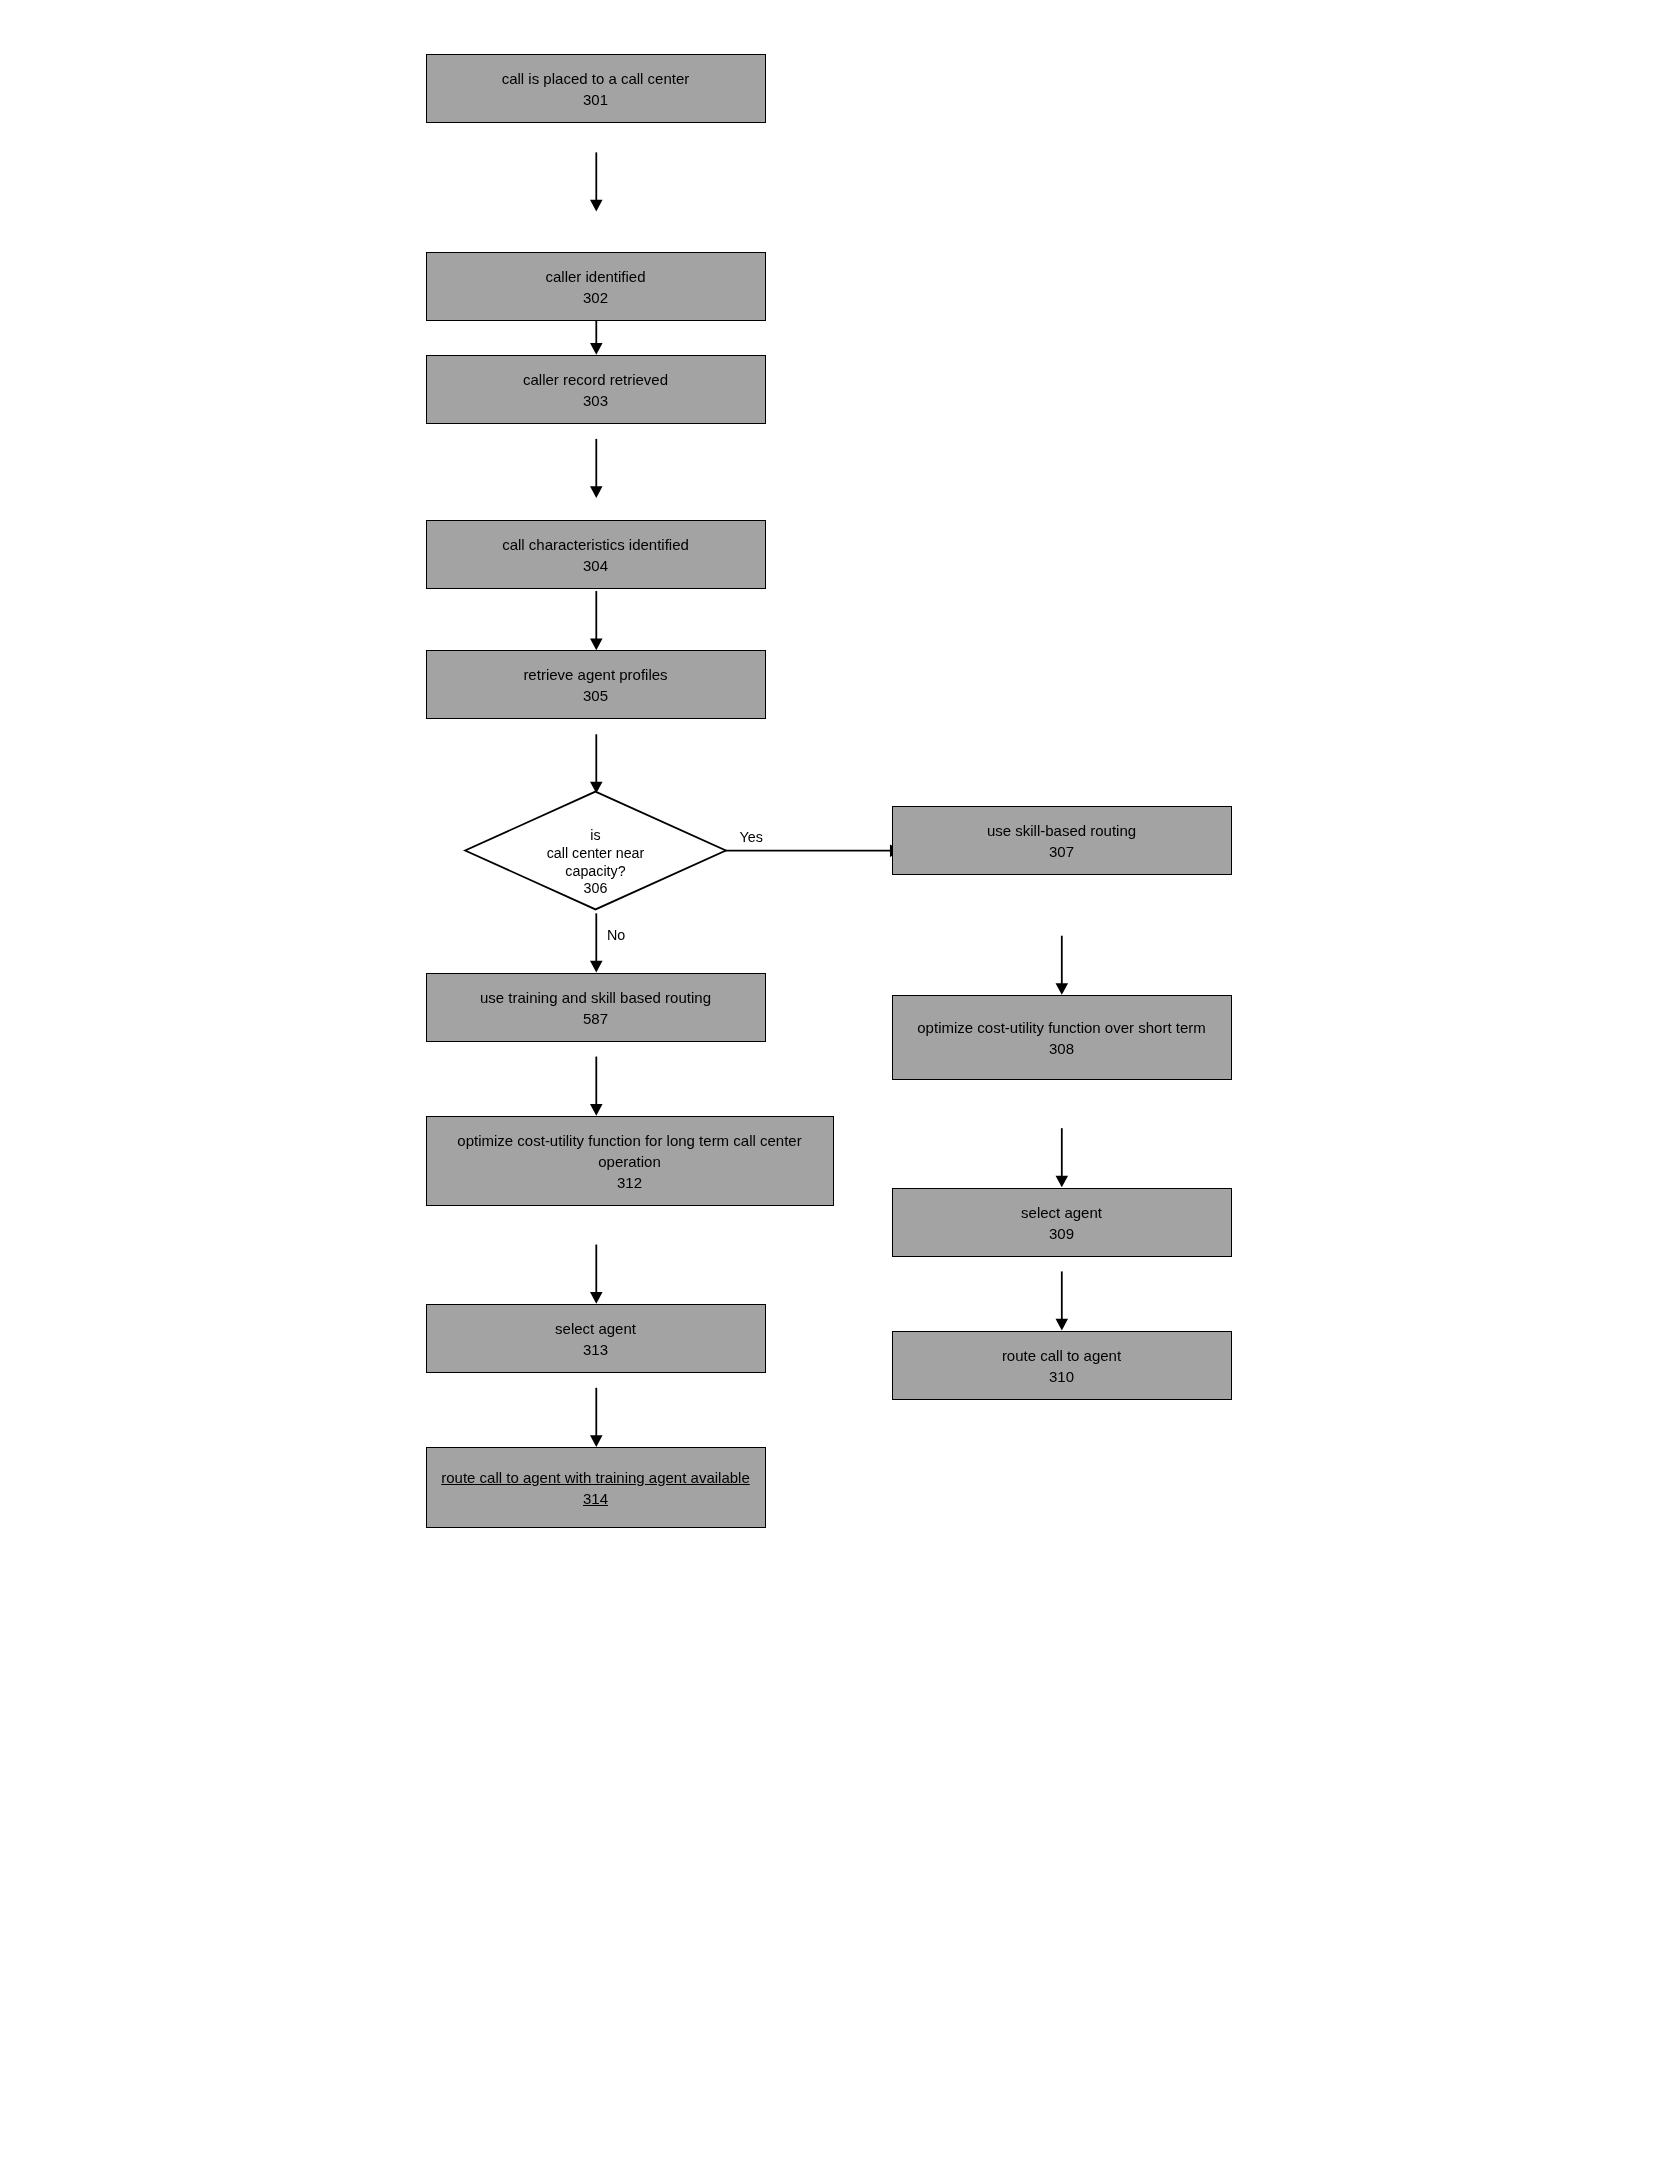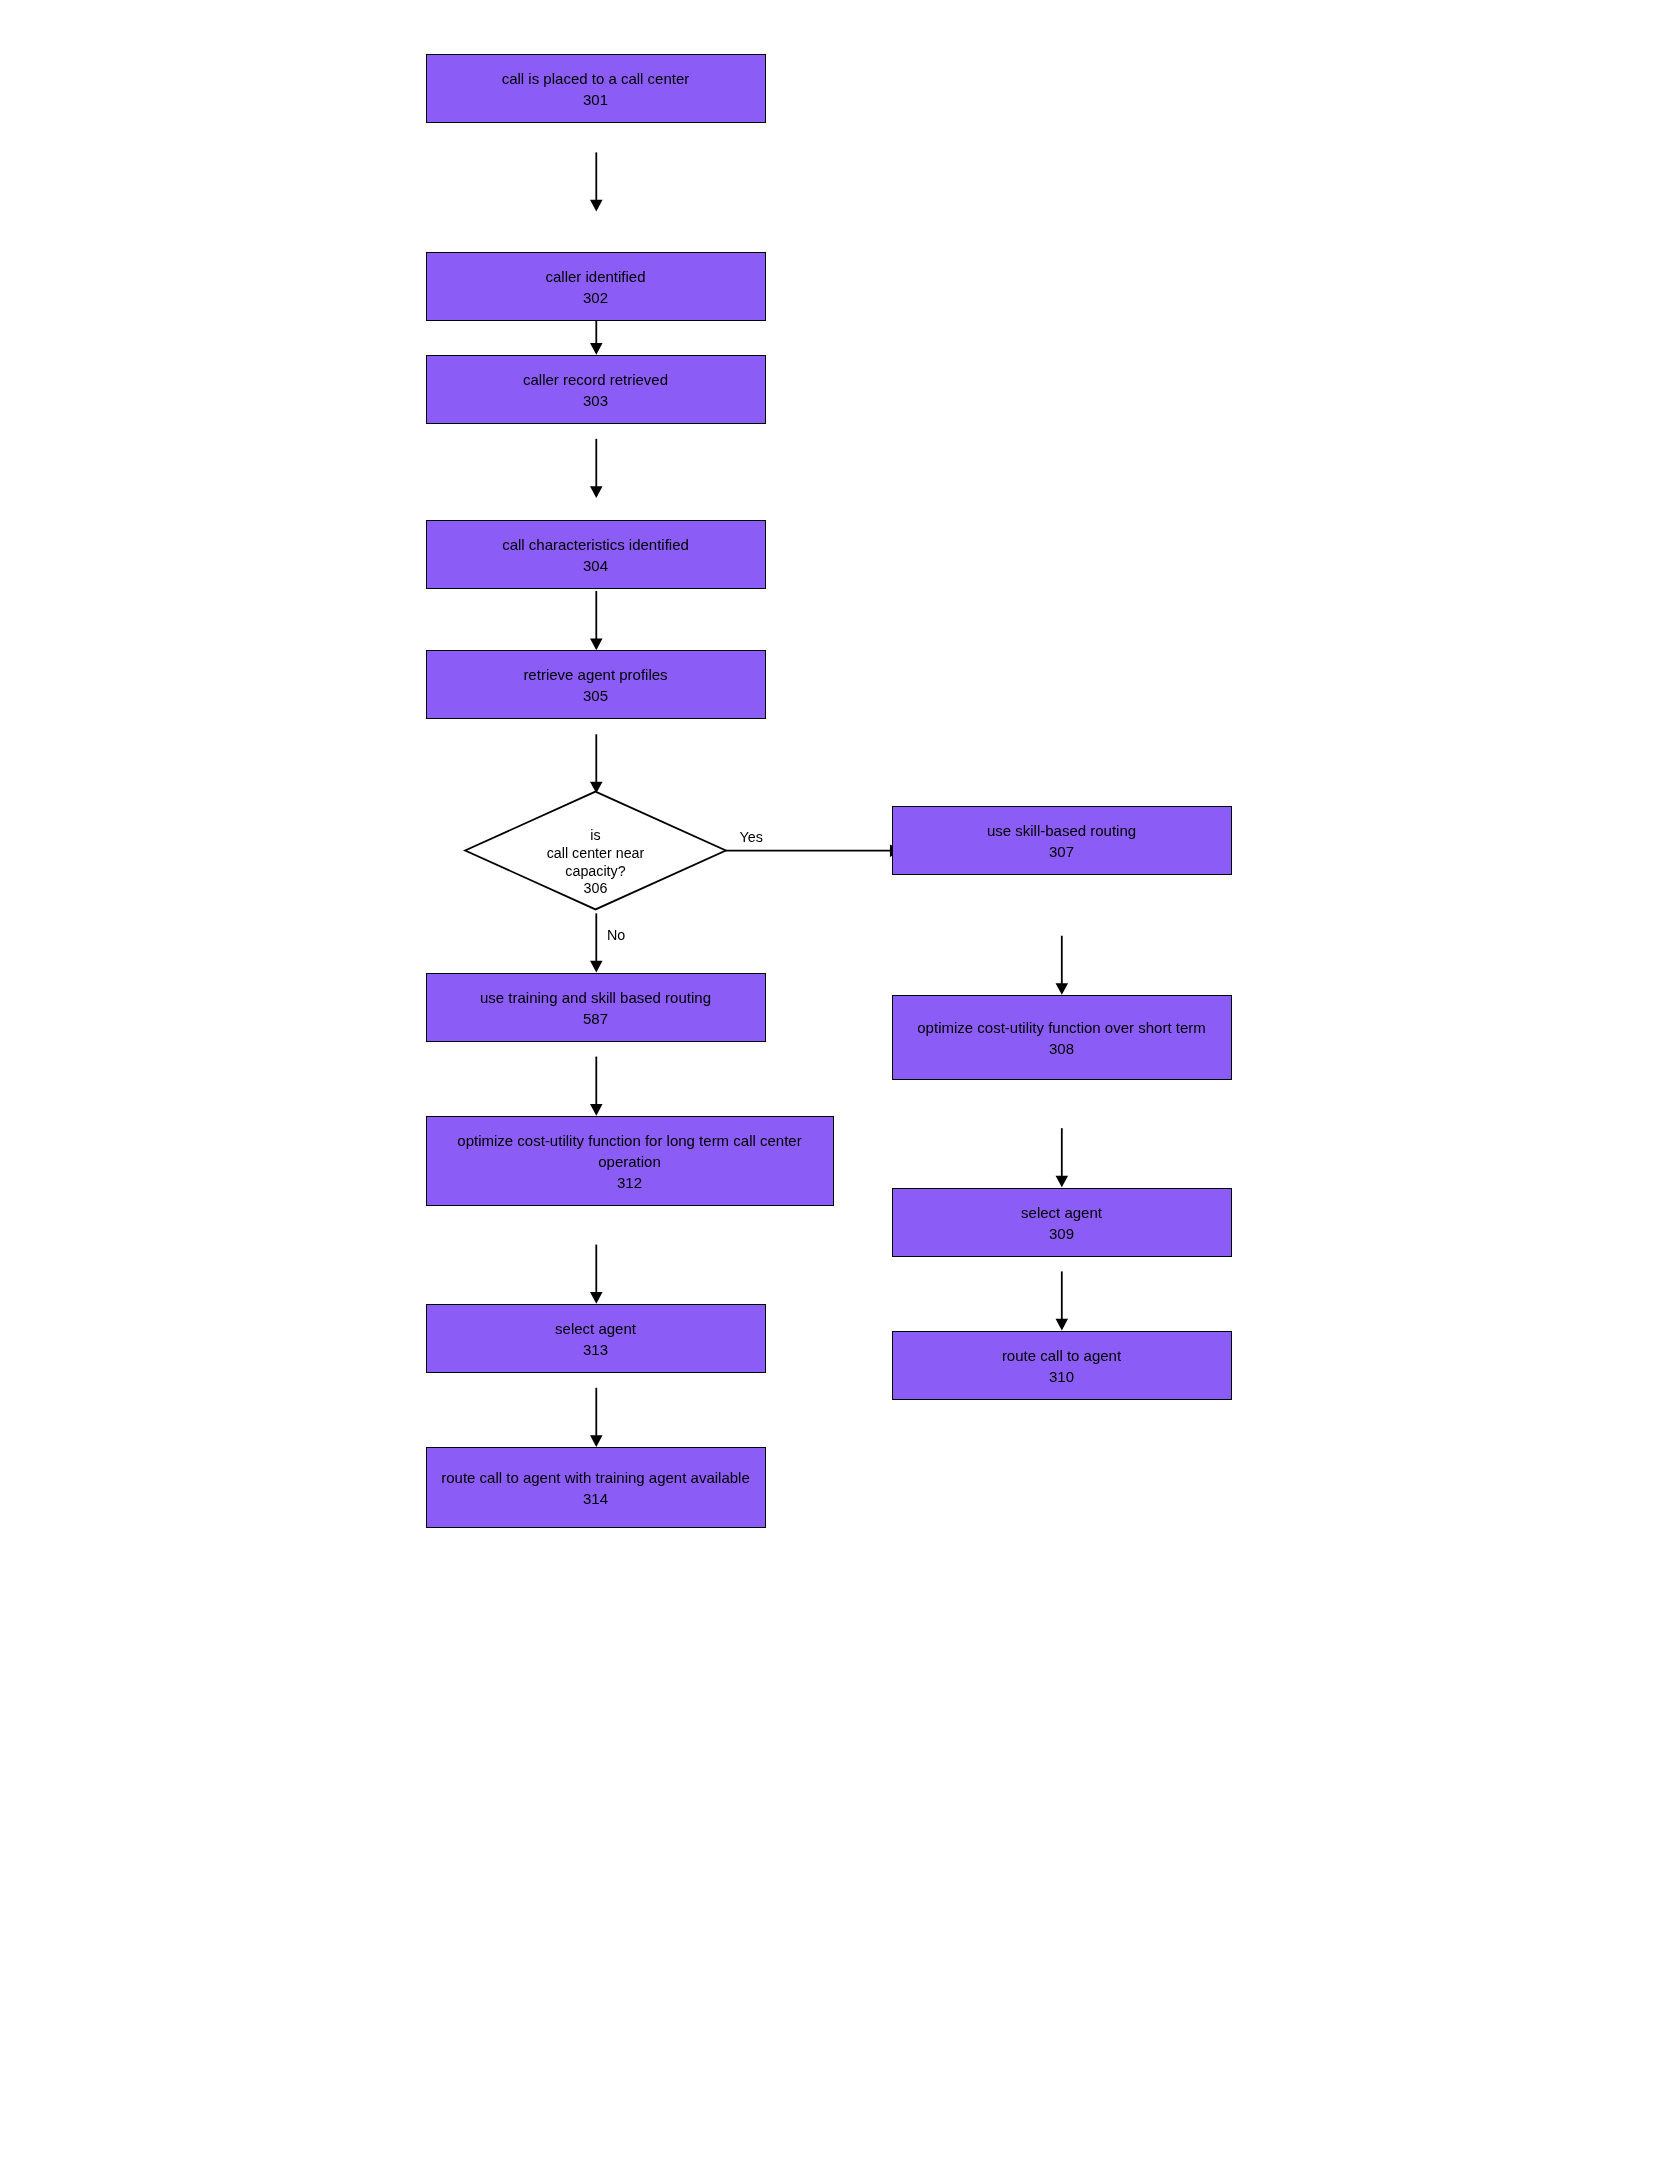--- a/index.html
+++ b/index.html
@@ -11,21 +11,21 @@
       justify-content: center;
       padding: 36px 18px;
       min-height: 2174px;
     }
     .diagram {
       position: relative;
       width: 896px;
     }
     .box {
       border: 1.8px solid #000;
-      background: #8b5cf6;
+      background: #a3a3a3;
       display: flex;
       flex-direction: column;
       align-items: center;
       justify-content: center;
       text-align: center;
       padding: 12.5px 9px;
       line-height: 1.4;
     }
     .box-label {
       font-size: 15px;
@@ -153,21 +153,21 @@
   </div>
 
   <div style="position:absolute; left:36px; top:1268px; width:340px;">
     <div class="box">
       <span class="box-label">select agent</span>
       <span class="box-num">313</span>
     </div>
   </div>
 
   <div style="position:absolute; left:36px; top:1411px; width:340px;">
-    <div class="box" style="min-height:81px;">
+    <div class="box" style="min-height:81px;text-decoration:underline;">
       <span class="box-label">route call to agent with training agent available</span>
       <span class="box-num">314</span>
     </div>
   </div>
 
   <div style="position:absolute; left:502px; top:770px; width:340px;">
     <div class="box">
       <span class="box-label">use skill-based routing</span>
       <span class="box-num">307</span>
     </div>

